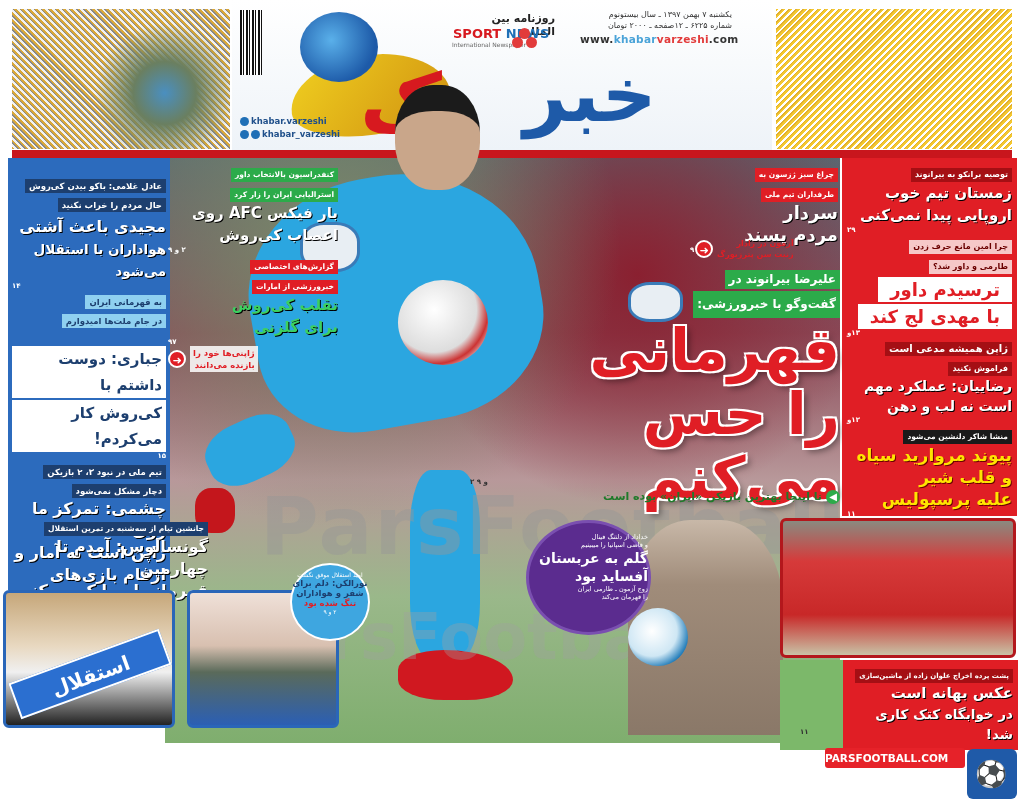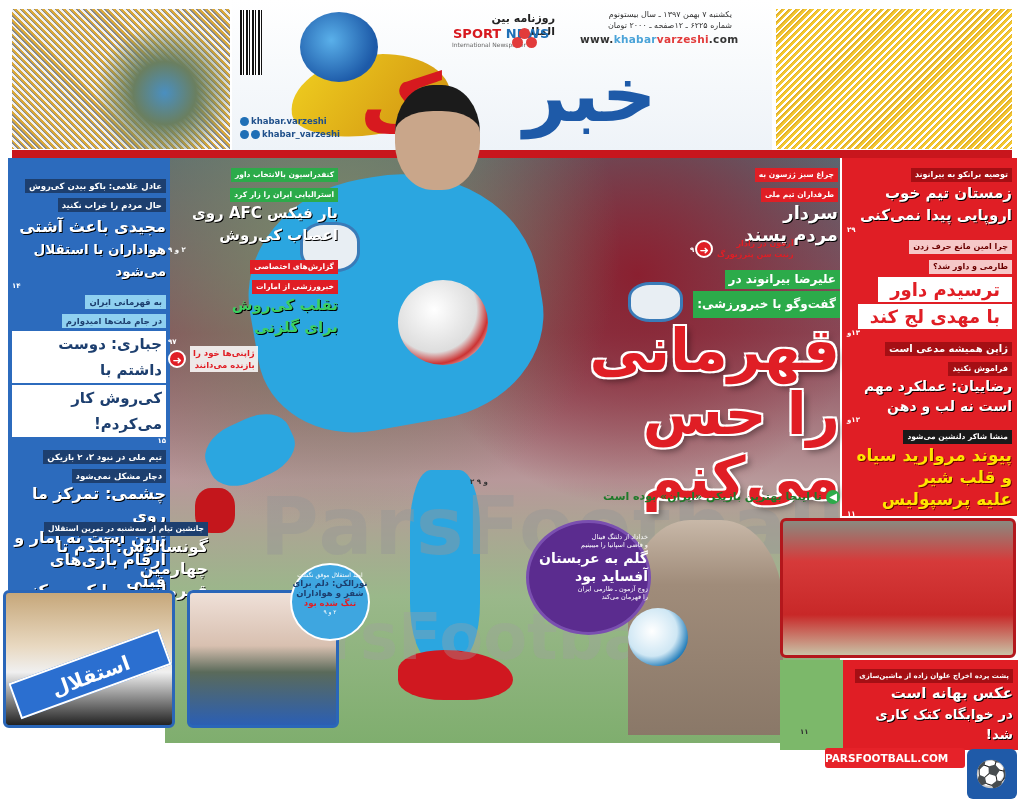--- a/index.html
+++ b/index.html
@@ -132,21 +132,21 @@
   <div>
     <span class="tag tag-dark">عادل غلامی: باکو بیدن کی‌روش</span><br>
     <span class="tag tag-dark">حال مردم را خراب نکنید</span>
     <div class="head-w" style="margin-top:4px">مجیدی باعث آشتی</div>
     <div class="head-w" style="font-size:13.5px">هواداران با استقلال می‌شود</div>
     <div class="pg" style="text-align:left">۱۴</div>
   </div>
   <div>
     <span class="tag tag-light">به قهرمانی ایران</span><br>
     <span class="tag tag-light">در جام ملت‌ها امیدوارم</span>
-    <div style="margin-top:3px"><span class="head-b" style="font-size:15px">جباری: دوست داشتم با</span></div>
+    <div style="margin-top:18px"><span class="head-b" style="font-size:15px">جباری: دوست داشتم با</span></div>
     <div style="margin-top:2px"><span class="head-b" style="font-size:15px">کی‌روش کار می‌کردم!</span></div>
     <div class="pg" style="text-align:right">۱۵</div>
   </div>
   <div>
     <span class="tag tag-dark">تیم ملی در نبود ۳، ۲ بازیکن</span><br>
     <span class="tag tag-dark">دچار مشکل نمی‌شود</span>
     <div class="head-w">چشمی: تمرکز ما روی</div>
     <div class="head-w">ژاپن است نه آمار و</div>
     <div class="head-w">ارقام بازی‌های قبلی</div>
     <div class="pg" style="text-align:left">۱۴</div>

